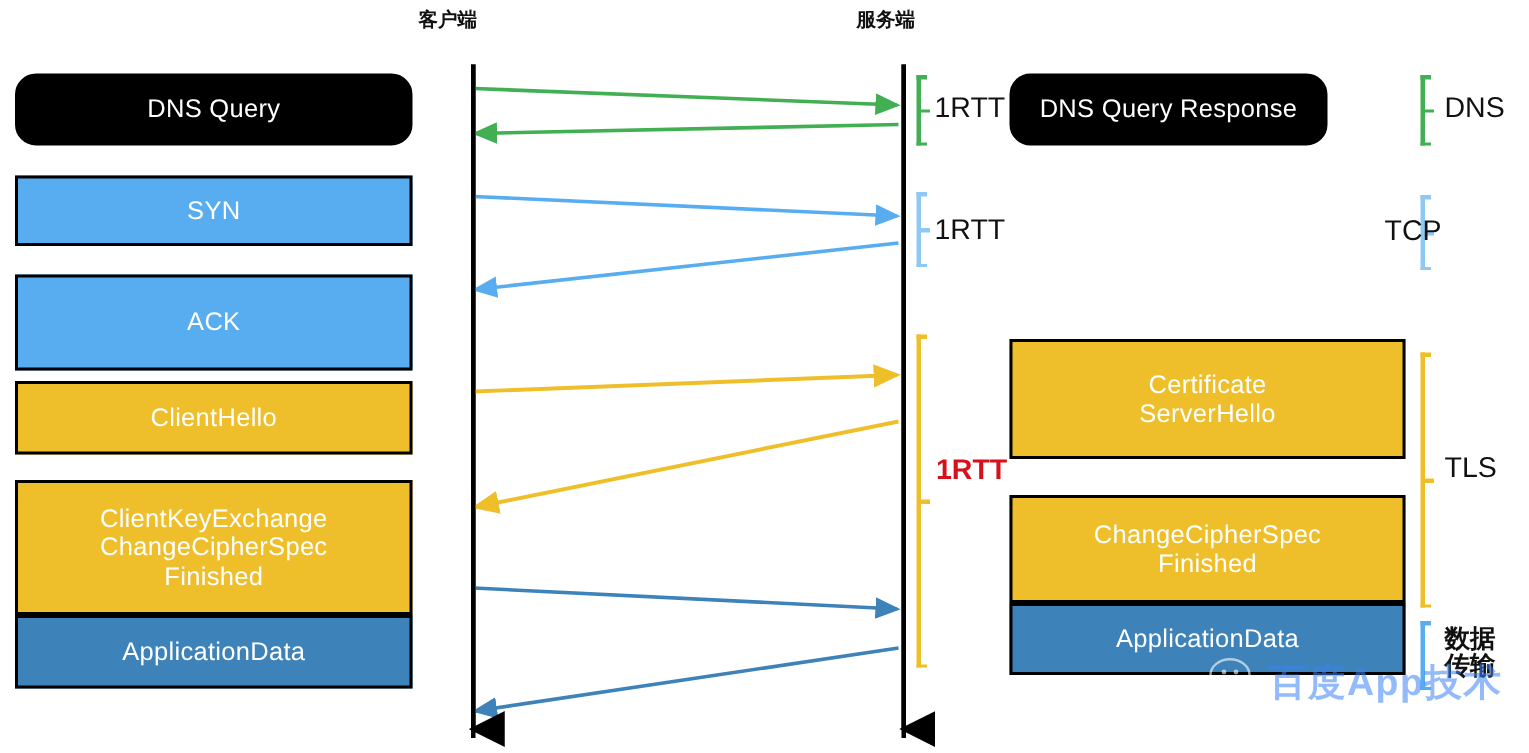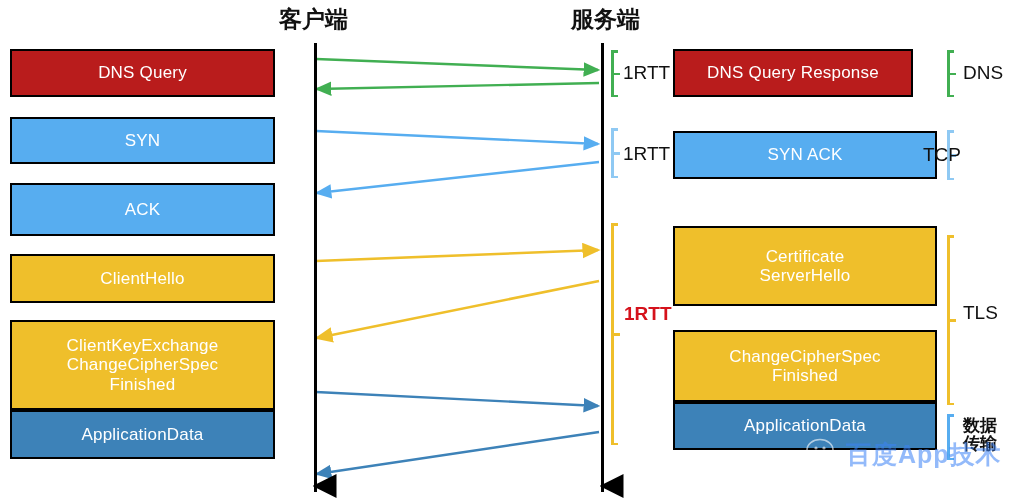--- a/index.html
+++ b/index.html
@@ -1,28 +1,28 @@
 <!DOCTYPE html>
 <html><head>
 <meta charset="utf-8">
 <style>
   html,body{margin:0;padding:0;background:#ffffff;}
   body{font-family:"Liberation Sans","DejaVu Sans",sans-serif;}
   #stage{position:relative;width:1019px;height:502px;background:#fff;overflow:hidden;}
 
-  .hdr{position:absolute;font-size:23px;font-weight:700;color:#111;white-space:nowrap;}
+  .hdr{position:absolute;font-size:13px;font-weight:700;color:#111;white-space:nowrap;}
 
   .lane{position:absolute;width:3px;background:#000;}
 
   .box{position:absolute;box-sizing:border-box;border:2.5px solid #000;
        display:flex;align-items:center;justify-content:center;text-align:center;
        color:#fff;font-size:17px;line-height:1.12;letter-spacing:.2px;}
   .box span{display:block;}
 
-  .green{background:#b91c1c;}
+  .green{background:#000000;border-radius:14px;}
   .lblue{background:#57adf0;}
   .yellow{background:#efbf2b;}
   .dblue{background:#3d82b8;}
 
   .rtt{position:absolute;font-size:19px;color:#111;white-space:nowrap;}
   .rtt.red{color:#d5121c;font-weight:700;}
 
   .sidelbl{position:absolute;font-size:19px;color:#111;white-space:nowrap;text-align:center;}
   .sidelbl.cn{font-size:17px;line-height:1.05;font-weight:700;}
 
@@ -52,45 +52,42 @@
   <div class="lane" style="left:601px;top:43px;height:449px;"></div>
 
   <div class="box green" style="left:10px;top:49px;width:265px;height:48px;">
     <span>DNS Query</span>
   </div>
 
   <div class="box lblue" style="left:10px;top:117px;width:265px;height:47px;">
     <span>SYN</span>
   </div>
 
-  <div class="box lblue" style="left:10px;top:183px;width:265px;height:53px;align-items:center;">
+  <div class="box lblue" style="left:10px;top:183px;width:265px;height:64px;align-items:center;">
     <span>ACK</span>
   </div>
 
   <div class="box yellow" style="left:10px;top:254px;width:265px;height:49px;">
     <span>ClientHello</span>
   </div>
 
   <div class="box yellow" style="left:10px;top:320px;width:265px;height:90px;flex-direction:column;">
     <span>ClientKeyExchange</span>
     <span>ChangeCipherSpec</span>
     <span>Finished</span>
   </div>
 
   <div class="box dblue" style="left:10px;top:410px;width:265px;height:49px;">
     <span>ApplicationData</span>
   </div>
 
-  <div class="box green" style="left:673px;top:49px;width:240px;height:48px;">
+  <div class="box green" style="left:673px;top:49px;width:212px;height:48px;">
     <span>DNS Query Response</span>
   </div>
 
-  <div class="box lblue" style="left:673px;top:131px;width:264px;height:48px;">
-    <span>SYN ACK</span>
-  </div>
 
   <div class="box yellow" style="left:673px;top:226px;width:264px;height:80px;flex-direction:column;">
     <span>Certificate</span>
     <span>ServerHello</span>
   </div>
 
   <div class="box yellow" style="left:673px;top:330px;width:264px;height:72px;flex-direction:column;">
     <span>ChangeCipherSpec</span>
     <span>Finished</span>
   </div>

